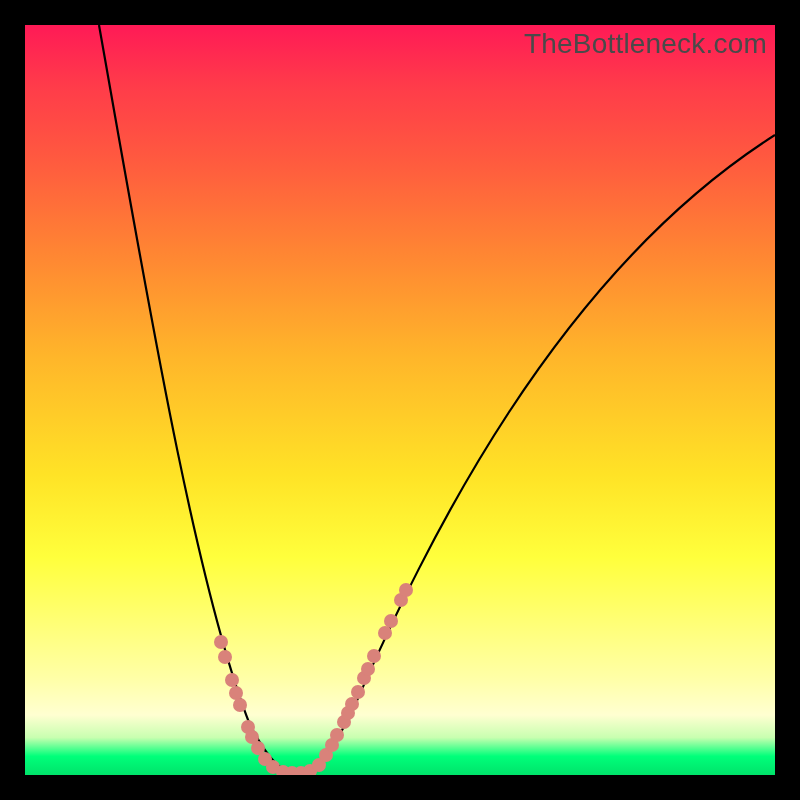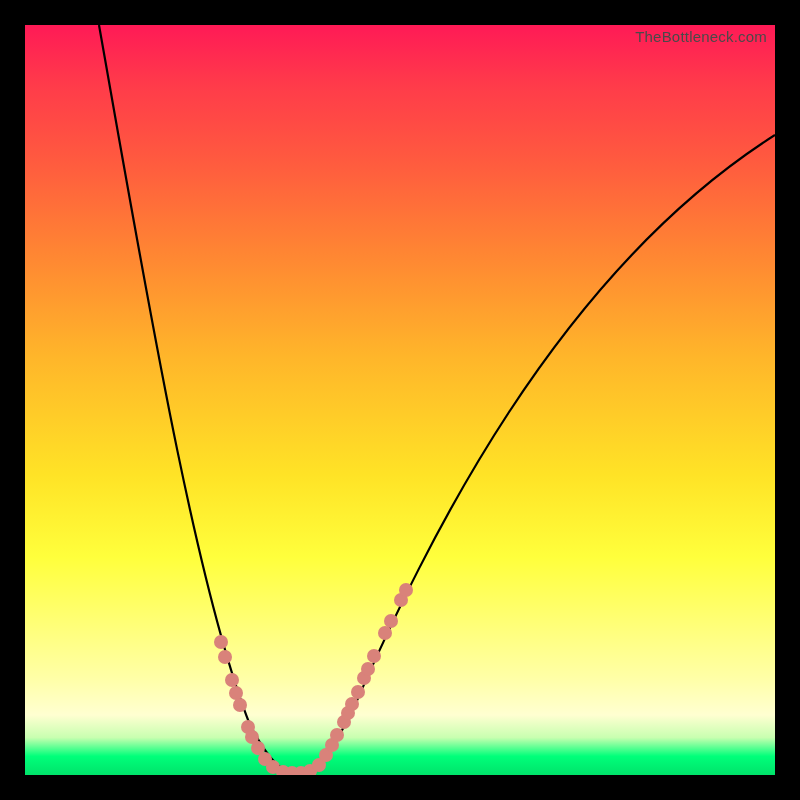--- a/index.html
+++ b/index.html
@@ -40,21 +40,21 @@
       #c8ffb0 95%,
       #00ff7a 97.5%,
       #00e36a 100%
     );
   }
   .watermark {
     position: absolute;
     top: 3px;
     right: 8px;
     color: #4a4a4a;
-    font-size: 15px;
+    font-size: 28px;
     font-weight: 500;
     letter-spacing: 0.2px;
     z-index: 5;
   }
   svg.curve {
     position: absolute;
     left: 0;
     top: 0;
     width: 750px;
     height: 750px;

